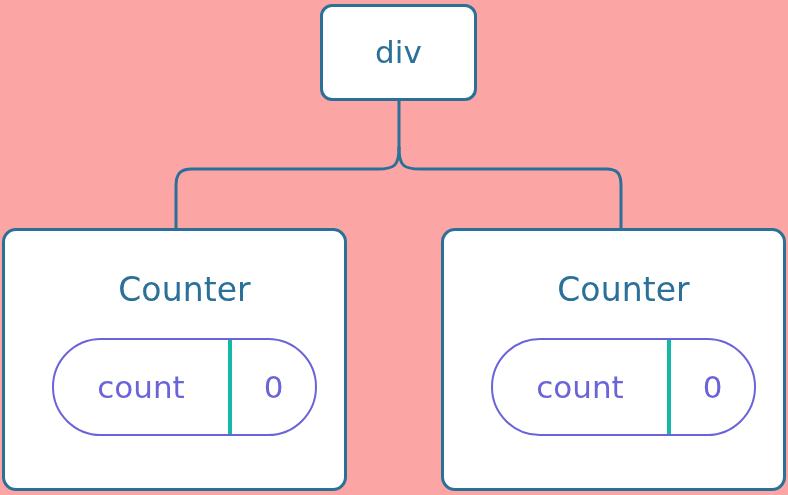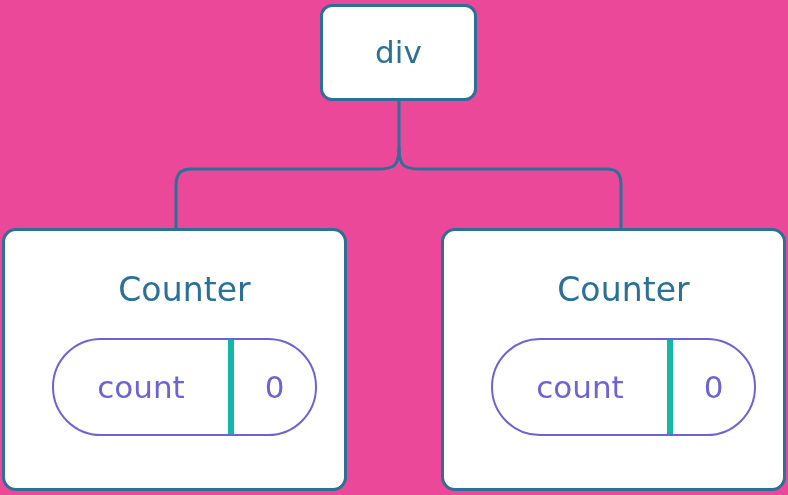--- a/index.html
+++ b/index.html
@@ -9,21 +9,21 @@
   body {
     width: 788px;
     height: 495px;
     overflow: hidden;
     font-family: "DejaVu Sans", "Liberation Sans", sans-serif;
   }
   #diagram {
     position: relative;
     width: 788px;
     height: 495px;
-    background: #ec4899;
+    background: #fca5a5;
   }
 
   
   #connectors {
     position: absolute;
     left: 0;
     top: 0;
     width: 788px;
     height: 495px;
     z-index: 1;
@@ -91,21 +91,21 @@
   .state-value {
     display: flex;
     align-items: center;
     justify-content: center;
     color: #6b63d8;
     font-size: 31px;
     line-height: 1;
   }
   .state-key {
     width: 174px;
-    border-right: 6px solid #14b8a6;
+    border-right: 4px solid #14b8a6;
   }
   .state-value {
     flex: 1;
   }
 </style>
 </head>
 <body>
 
 <div id="diagram">
 

